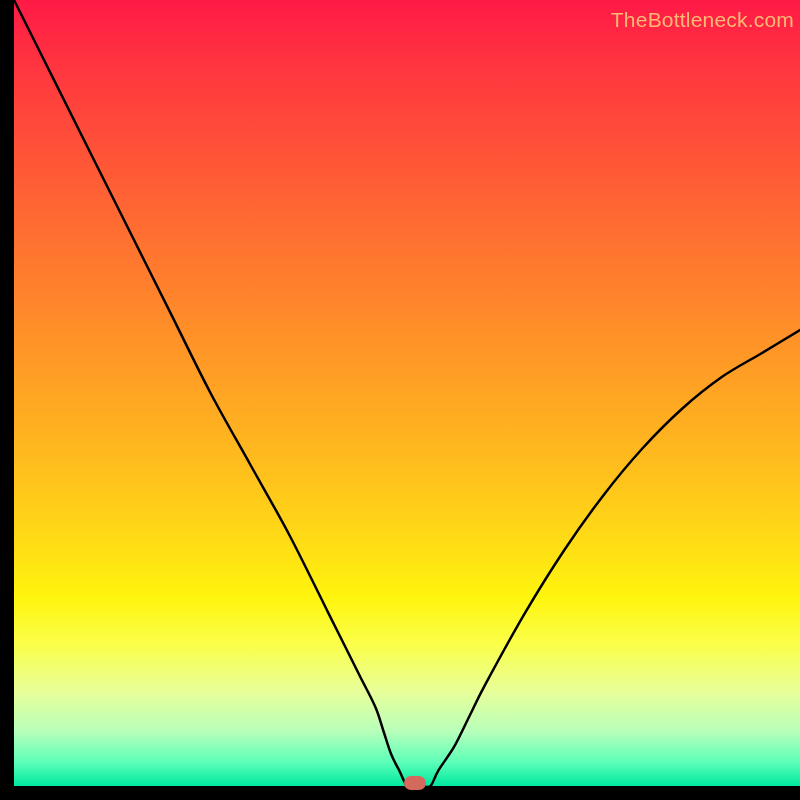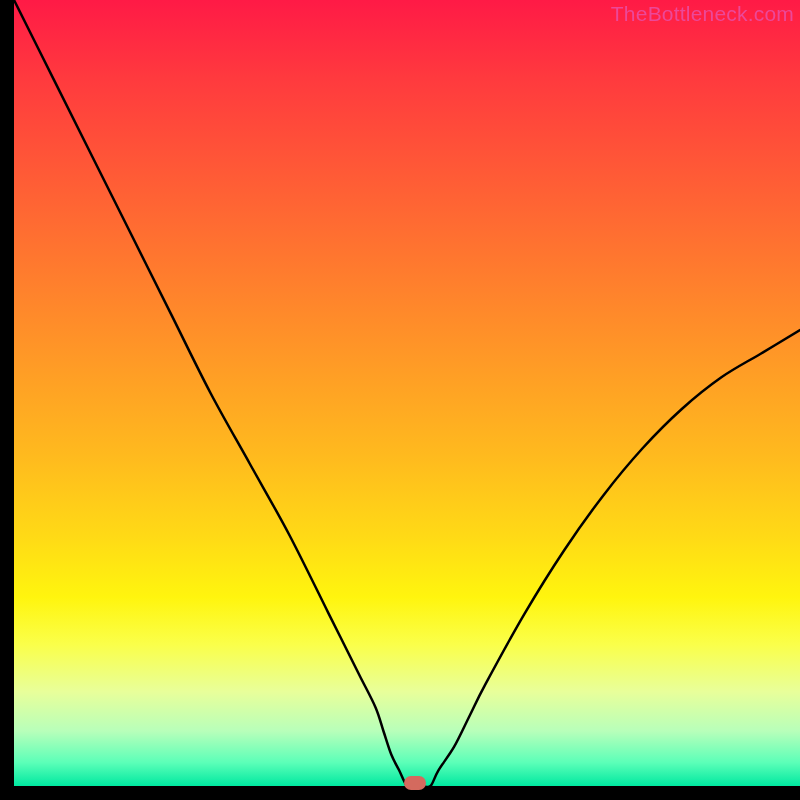--- a/index.html
+++ b/index.html
@@ -45,23 +45,23 @@
     position: absolute;
     width: 22px;
     height: 14px;
     border-radius: 7px;
     background: #d46a5e;
     transform: translate(-50%, -50%);
     pointer-events: none;
   }
   .watermark {
     position: absolute;
-    top: 2px;
+    top: 8px;
     right: 6px;
-    color: #ec4899;
+    color: #fdba74;
     font-size: 21px;
     font-weight: 500;
     letter-spacing: 0.2px;
   }
 </style>
 </head>
 <body>
 
 <div class="plot-area">
   <svg class="curve" viewBox="0 0 786 786" preserveAspectRatio="none">

